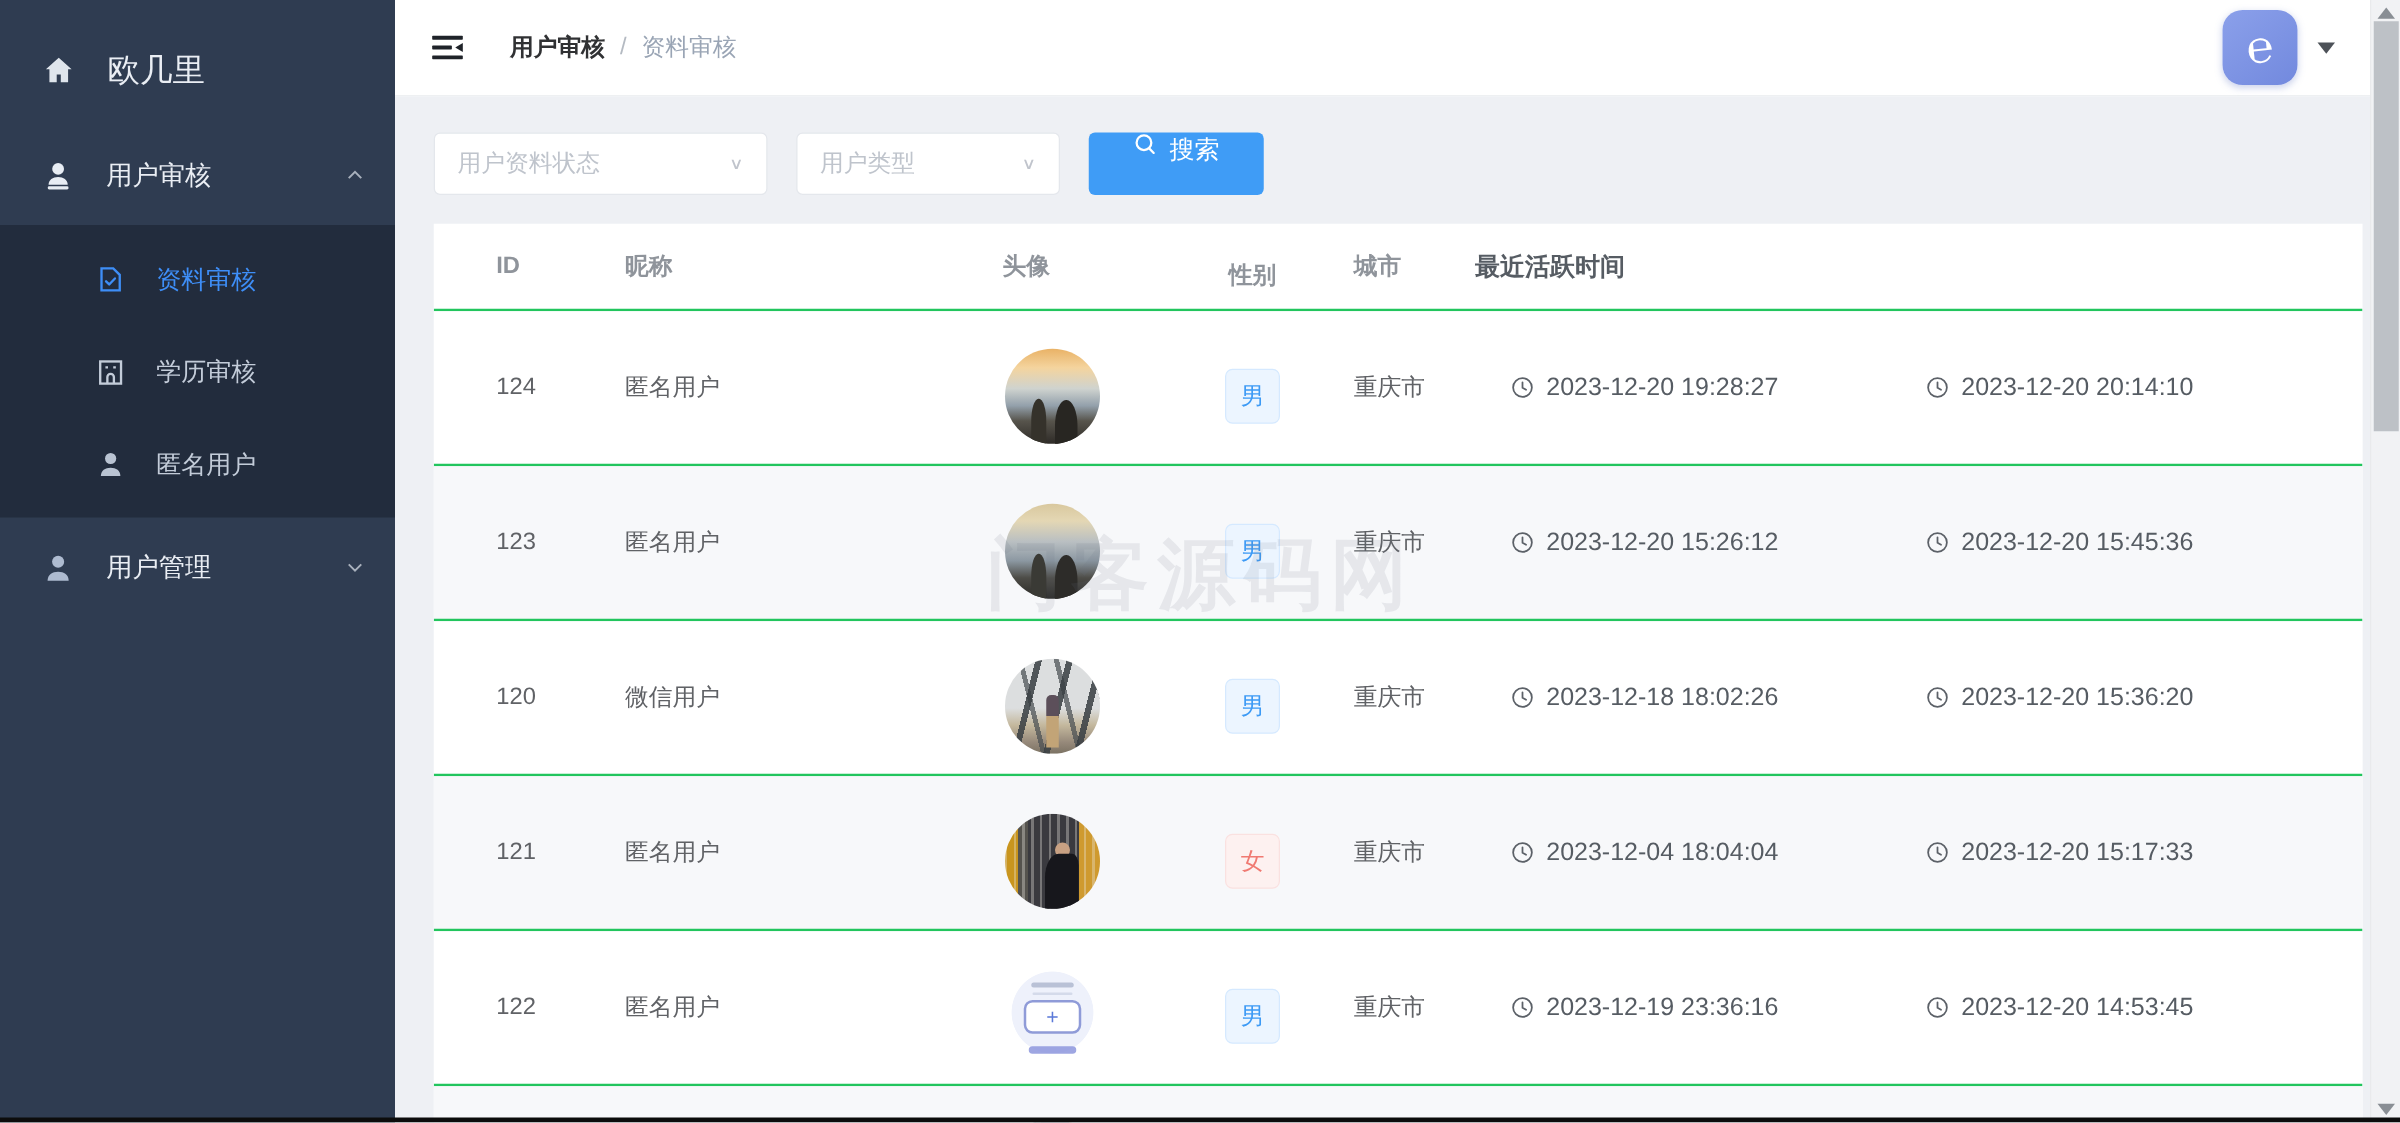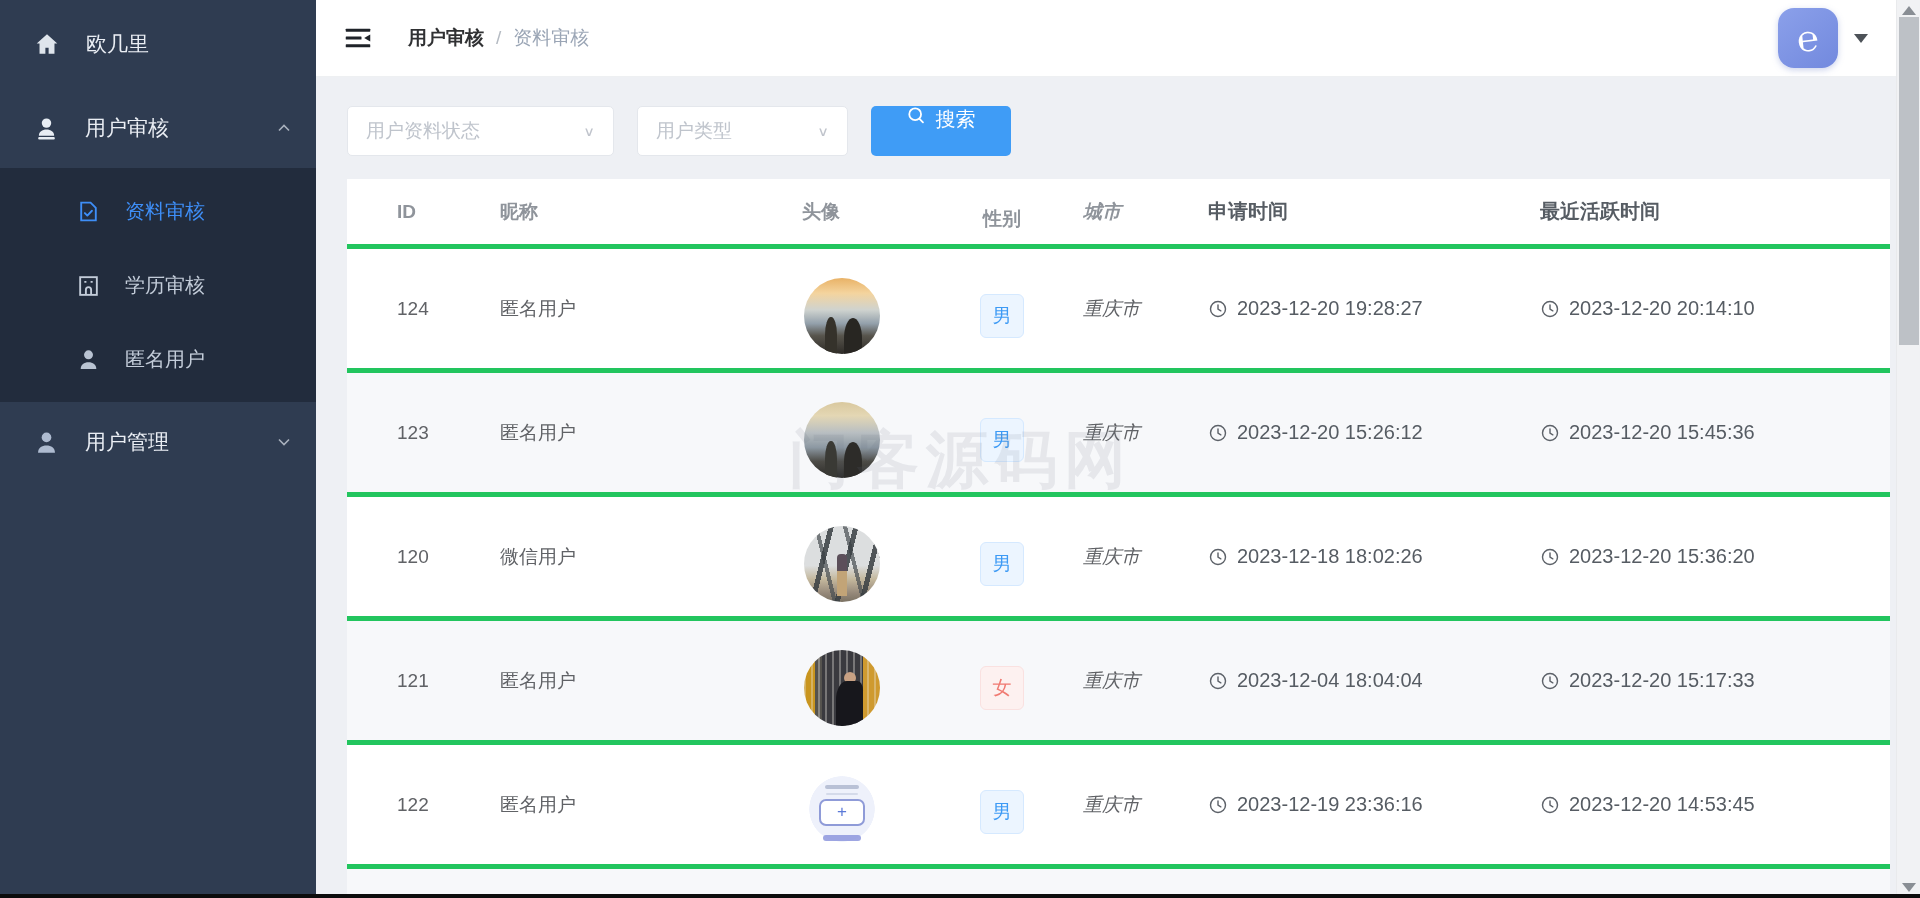--- a/index.html
+++ b/index.html
@@ -1,21 +1,21 @@
 <!DOCTYPE html>
 <html><head>
 <meta charset="utf-8">
 <style>
   * { margin:0; padding:0; box-sizing:border-box; }
   html,body { width:1920px; height:898px; overflow:hidden; font-family:"Liberation Sans", sans-serif; background:#eef0f4; position:relative; }
 
   
   .sidebar { position:absolute; left:0; top:0; width:316px; height:898px; background:#2f3c51; z-index:4; }
   .side-item { display:flex; align-items:center; cursor:pointer; position:relative; color:#eaeef4; }
-  .brand { height:88px; padding-left:34px; gap:26px; font-size:21px; }
+  .brand { height:88px; padding-left:34px; gap:26px; font-size:26px;margin-top:12px; }
   .menu-top { height:80px; padding-left:33px; gap:25px; font-size:21px; }
   .menu-top .chev { position:absolute; right:24px; }
   .submenu { background:#222c3d; padding:6px 0; }
   .sub-item { height:74px; padding-left:76px; gap:24px; font-size:20px; color:#c3ccd9; }
   .sub-item.active { color:#3e8ef7; }
   .icon { display:inline-flex; align-items:center; justify-content:center; }
   .chev { width:16px; height:16px; }
 
   
   .topbar { position:absolute; left:316px; top:0; width:1604px; height:77px; background:#ffffff; border-bottom:1px solid #eef0f2; display:flex; align-items:center; z-index:3; }
@@ -31,31 +31,31 @@
 
   
   .filters { position:absolute; left:347px; top:106px; display:flex; gap:23px; z-index:2; }
   .select { width:267px; height:50px; background:#fff; border:1px solid #e4e7ec; border-radius:5px; display:flex; align-items:center; padding:0 18px; color:#bfc4cc; font-size:19px; cursor:pointer; justify-content:space-between; }
   .select.small { width:211px; }
   .select .chev-d { color:#c0c4cc; font-size:16px; transform:scaleY(.8); }
   .search-btn { width:140px; height:50px; background:#3f9cf6; border:none; border-radius:5px; color:#fff; font-size:20px; display:flex; align-items:flex-start; justify-content:center; gap:10px; cursor:pointer; font-family:"Liberation Sans", sans-serif; }
 
   
   .card { position:absolute; left:347px; top:179px; width:1543px; height:719px; background:#fff; z-index:1; overflow:hidden; }
-  .thead, .trow { display:grid; grid-template-columns:100px 240px 210px 110px 120px 360px 1fr; padding-left:50px; align-items:center; border-bottom:5px solid #22c55e; }
+  .thead, .trow { display:grid; grid-template-columns:100px 240px 210px 110px 120px 360px 1fr; padding-left:50px; align-items:center; border-bottom:2px solid #22c55e; }
   .thead { height:70px; color:#8f949b; font-weight:bold; font-size:19px; }
   .trow { height:124px; font-size:19px; color:#606266; background:#fff; }
   .trow.striped { background:#f7f8fa; }
   .trow.partial { height:29px; border-bottom:none; overflow:hidden; align-items:start; }
   .c { display:flex; align-items:center; }
   .c.nick { padding-left:3px; }
   .h-avatar { padding-left:65px; }
   .c.av, .h-gender, .c.gen { justify-content:center;margin-top:14px; }
   .h-gender, .c.gen { justify-content:center; }
-  .c.city, .h-city { padding-left:26px;font-style:italic; }
+  .c.city, .h-city { padding-left:26px; }
   .c.t1, .h-t1 { padding-left:31px; }
   .c.t2, .h-t2 { padding-left:3px; }
   .c.t1, .c.t2 { gap:9px; color:#565c63; font-size:20px; }
 
   .badge { width:44px; height:44px; border-radius:6px; display:flex; align-items:center; justify-content:center; font-size:19px; }
   .badge.male { background:#ecf5ff; border:1px solid #d5e9ff; color:#3d9af5; }
   .badge.female { background:#fdf1f0; border:1px solid #fae1e0; color:#f07a72; }
 
   
   .avatar { width:76px; height:76px; border-radius:50%; position:relative; overflow:hidden; display:block; }
@@ -210,21 +210,20 @@
   </button>
 </div>
 
 <main class="card">
   <div class="thead">
     <div class="c">ID</div>
     <div class="c nick">昵称</div>
     <div class="c h-avatar">头像</div>
     <div class="c h-gender">性别</div>
     <div class="c h-city city">城市</div>
-    <div class="c h-t1 t1">申请时间</div>
     <div class="c h-t2 t2">最近活跃时间</div>
   </div>
   <div id="rows-host">
       <div class="trow">
         <div class="c">124</div>
         <div class="c nick">匿名用户</div>
         <div class="c av">
           <span class="avatar av-sunset"></span>
         </div>
         <div class="c gen">

